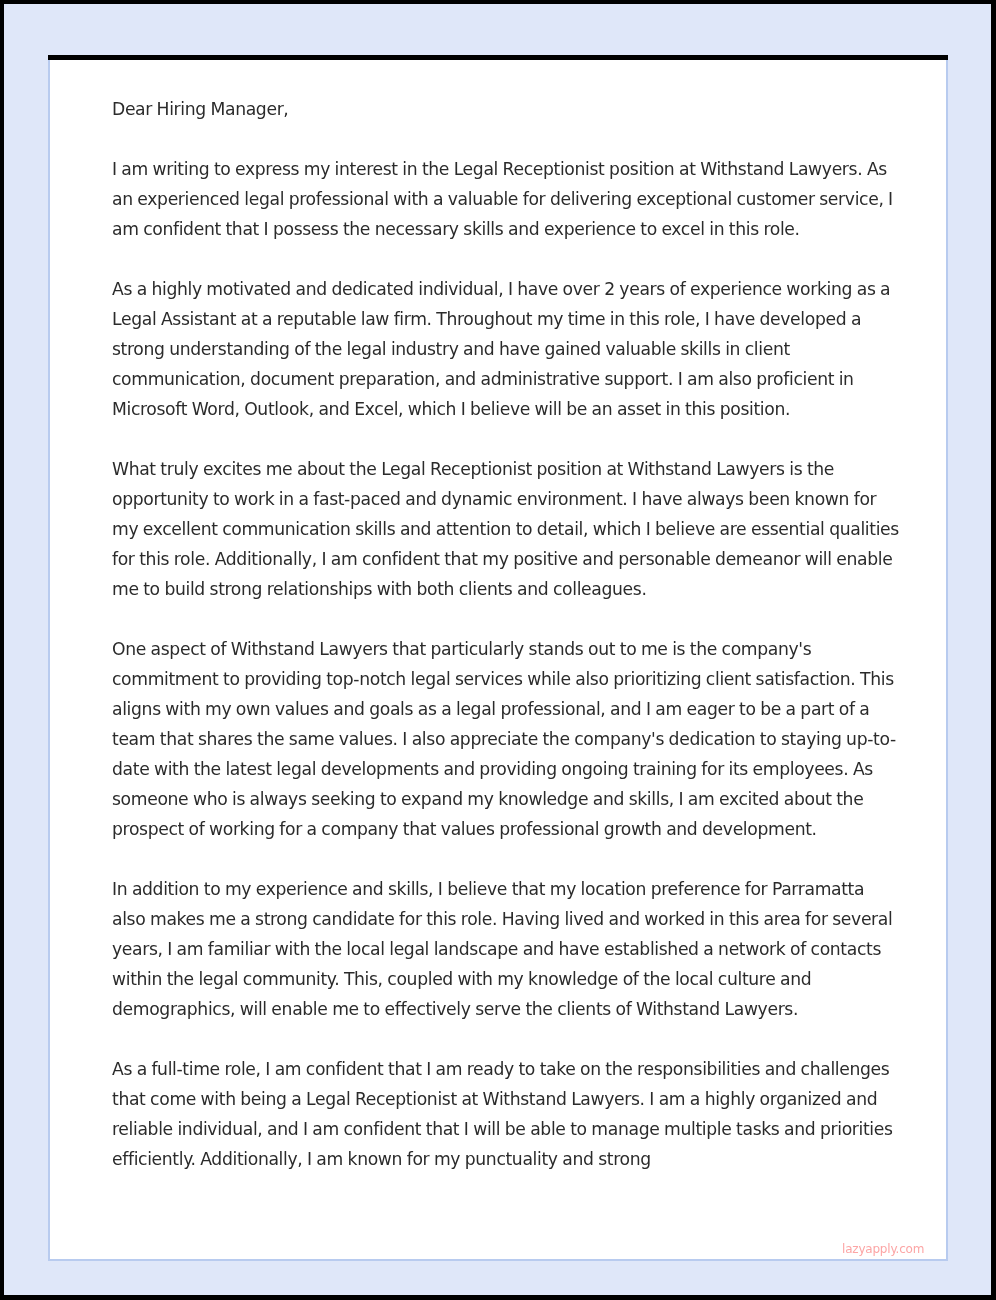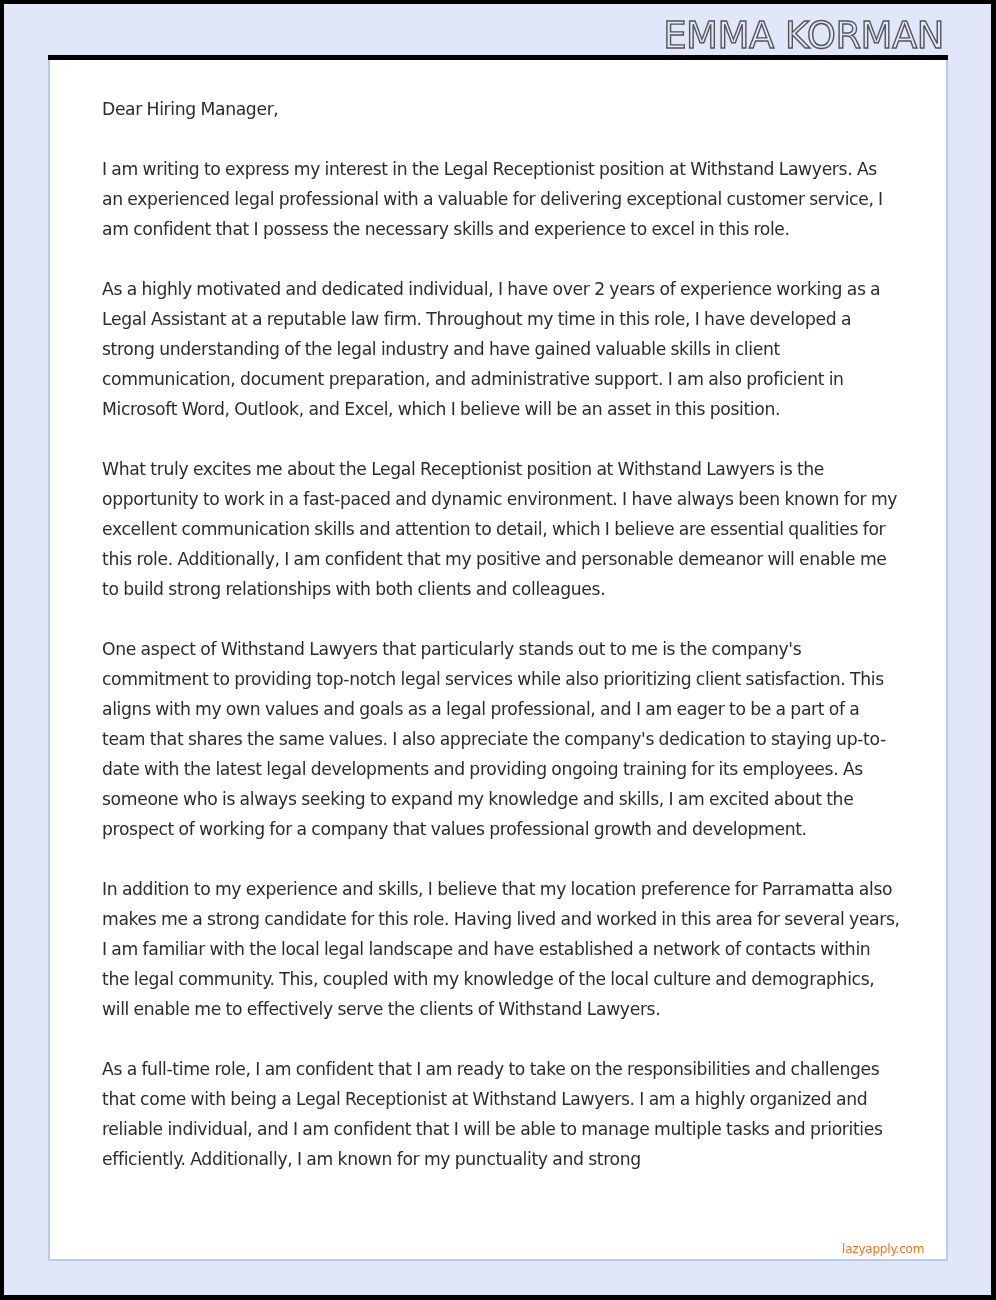--- a/index.html
+++ b/index.html
@@ -59,39 +59,38 @@
       top: 94px;
       width: 805px;
       font-family: "DejaVu Sans", sans-serif;
       font-size: 17.2px;
       line-height: 30px;
       color: #2b2b2b;
       letter-spacing: -0.35px;
       word-spacing: -0.5px;
     }
     .letter p {
-      margin: 0 0 30px 6px;
+      margin: 0 0 30px 16px;
     }
     .watermark {
       position: absolute;
       left: 842px;
       top: 1242px;
       font-family: "DejaVu Sans", sans-serif;
       font-size: 12px;
-      color: #f97316;
+      color: #fca5a5;
       letter-spacing: -0.2px;
     }
   </style>
 </head>
 <body>
 
 <div class="viewport">
   <div class="page"></div>
   <div class="topbar"></div>
-  <div class="name">EMMA KORMAN</div>
 </div>
 
 <div class="letter" style="position:absolute;">
   <p>Dear Hiring Manager,</p>
   <p>I am writing to express my interest in the Legal Receptionist position at Withstand Lawyers. As an experienced legal professional with a valuable for delivering exceptional customer service, I am confident that I possess the necessary skills and experience to excel in this role.</p>
   <p>As a highly motivated and dedicated individual, I have over 2 years of experience working as a Legal Assistant at a reputable law firm. Throughout my time in this role, I have developed a strong understanding of the legal industry and have gained valuable skills in client communication, document preparation, and administrative support. I am also proficient in Microsoft Word, Outlook, and Excel, which I believe will be an asset in this position.</p>
   <p>What truly excites me about the Legal Receptionist position at Withstand Lawyers is the opportunity to work in a fast-paced and dynamic environment. I have always been known for my excellent communication skills and attention to detail, which I believe are essential qualities for this role. Additionally, I am confident that my positive and personable demeanor will enable me to build strong relationships with both clients and colleagues.</p>
   <p>One aspect of Withstand Lawyers that particularly stands out to me is the company's commitment to providing top-notch legal services while also prioritizing client satisfaction. This aligns with my own values and goals as a legal professional, and I am eager to be a part of a team that shares the same values. I also appreciate the company's dedication to staying up-to-date with the latest legal developments and providing ongoing training for its employees. As someone who is always seeking to expand my knowledge and skills, I am excited about the prospect of working for a company that values professional growth and development.</p>
   <p>In addition to my experience and skills, I believe that my location preference for Parramatta also makes me a strong candidate for this role. Having lived and worked in this area for several years, I am familiar with the local legal landscape and have established a network of contacts within the legal community. This, coupled with my knowledge of the local culture and demographics, will enable me to effectively serve the clients of Withstand Lawyers.</p>
   <p>As a full-time role, I am confident that I am ready to take on the responsibilities and challenges that come with being a Legal Receptionist at Withstand Lawyers. I am a highly organized and reliable individual, and I am confident that I will be able to manage multiple tasks and priorities efficiently. Additionally, I am known for my punctuality and strong</p>

